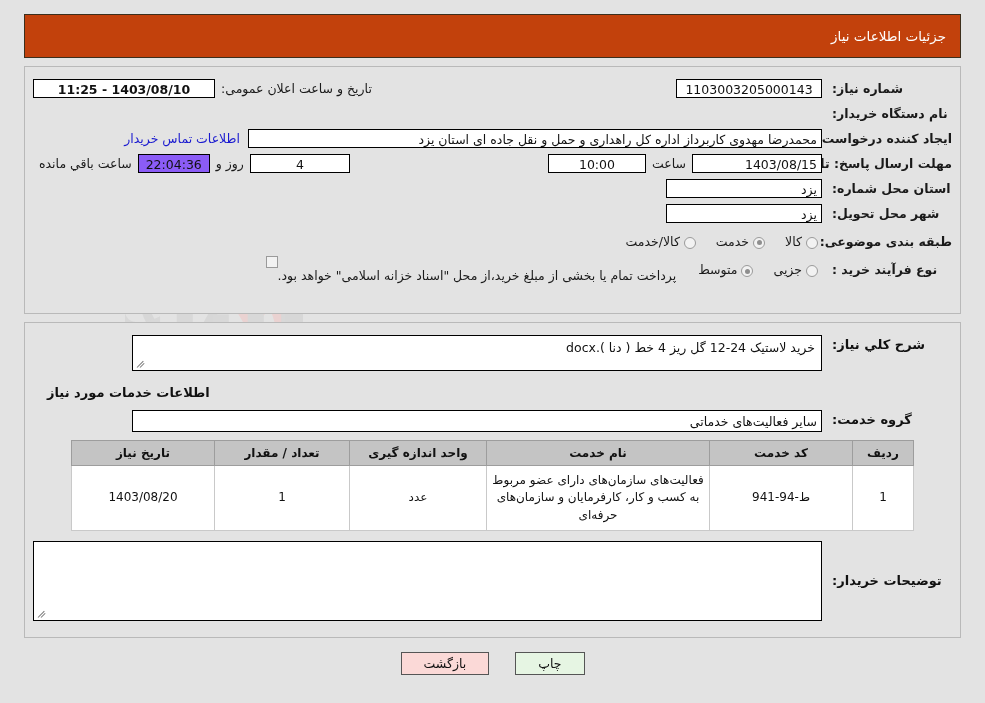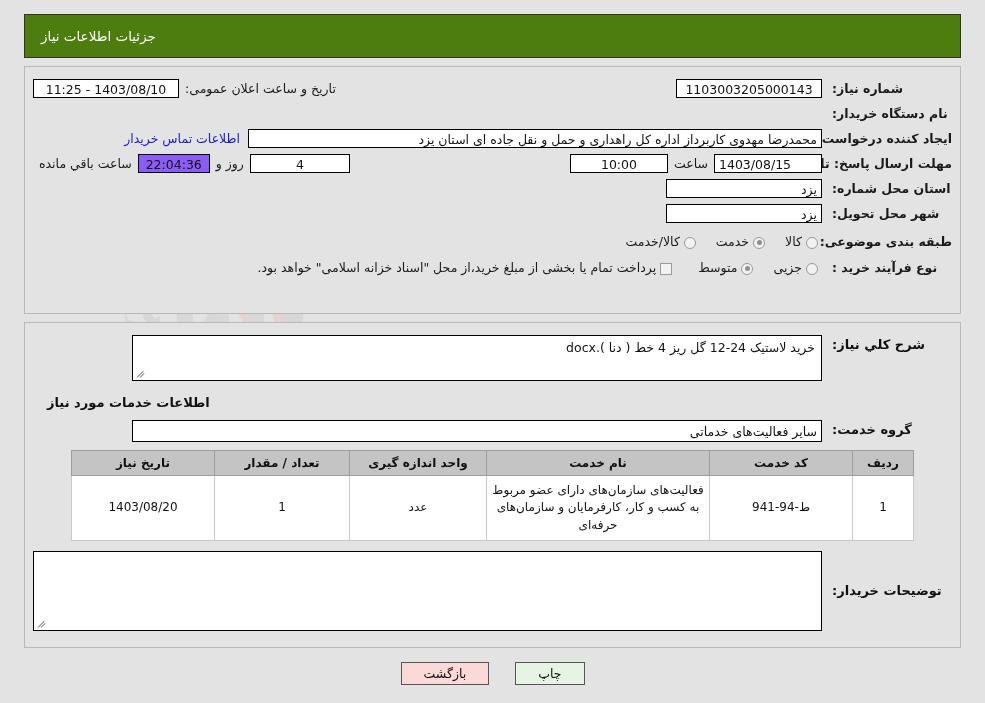--- a/index.html
+++ b/index.html
@@ -26,29 +26,28 @@
     height: 140px;
     pointer-events: none;
     z-index: 0;
     opacity: .55;
   }
 
   
   .header-band {
     margin: 14px 24px 0 24px;
     height: 44px;
-    background: #4d7c0f;
+    background: #c2410c;
     border: 1px solid #3c2f1d;
     display: flex;
     align-items: center;
-    justify-content: flex-end;
+    justify-content: flex-start;
     box-sizing: border-box;
     position: relative;
     z-index: 2;
-    padding-left: 16px;
   }
   .header-title {
     color: #ffffff;
     font-size: 13.5px;
     padding-right: 14px;
     letter-spacing: .2px;
   }
 
   
   .panel {
@@ -92,25 +91,25 @@
     font-size: 12.5px;
     padding: 0 4px;
     box-sizing: border-box;
     color: #111;
     overflow: hidden;
     white-space: nowrap;
   }
 
   .w-needno  { width: 146px; text-align: center; }
   .w-long    { width: 574px; text-align: right; }
-  .w-date    { width: 108px; text-align: left; }
+  .w-date    { width: 130px; text-align: right; }
   .w-time    { width: 98px;  text-align: center; }
   .w-days    { width: 100px; text-align: center; }
   .w-prov    { width: 156px; text-align: right; }
-  .w-pubdate { width: 146px; text-align: center; }
+  .w-pubdate { width: 182px; text-align: center; font-weight: bold; }
 
   .countdown {
     background: #8b5cf6;
     width: 72px;
     text-align: center;
   }
 
   .inline-txt {
     font-size: 12.5px;
     color: #1a1a1a;
@@ -362,33 +361,33 @@
   <div class="frow" style="margin-top:4px;">
     <div class="flabel">نوع فرآیند خرید :</div>
     <div class="opt-group">
       <span class="radio"></span>
       <span class="opt-label">جزیی</span>
     </div>
     <div class="opt-group">
       <span class="radio checked"></span>
       <span class="opt-label">متوسط</span>
     </div>
-    <div class="opt-group" style="margin-right:6px;">
+    <div class="opt-group" style="margin-right:6px;flex-direction:column;">
       <span class="checkbox"></span>
       <span class="opt-label">پرداخت تمام یا بخشی از مبلغ خرید،از محل "اسناد خزانه اسلامی" خواهد بود.</span>
     </div>
   </div>
 
 </div>
 
 <div class="panel panel-2">
 
   <div class="sec-row" style="margin-top:4px;">
     <div class="sec-label">شرح کلي نیاز:</div>
-    <div class="ta" style="width:690px;height:46px;">
+    <div class="ta" style="width:690px;height:36px;">
       <span>خرید لاستیک 24-12 گل ریز 4 خط ( دنا ).docx</span>
       <span class="grip">
           <span></span>
           <span></span>
         </span>
     </div>
   </div>
 
   <div class="sec-heading">اطلاعات خدمات مورد نیاز</div>
 

